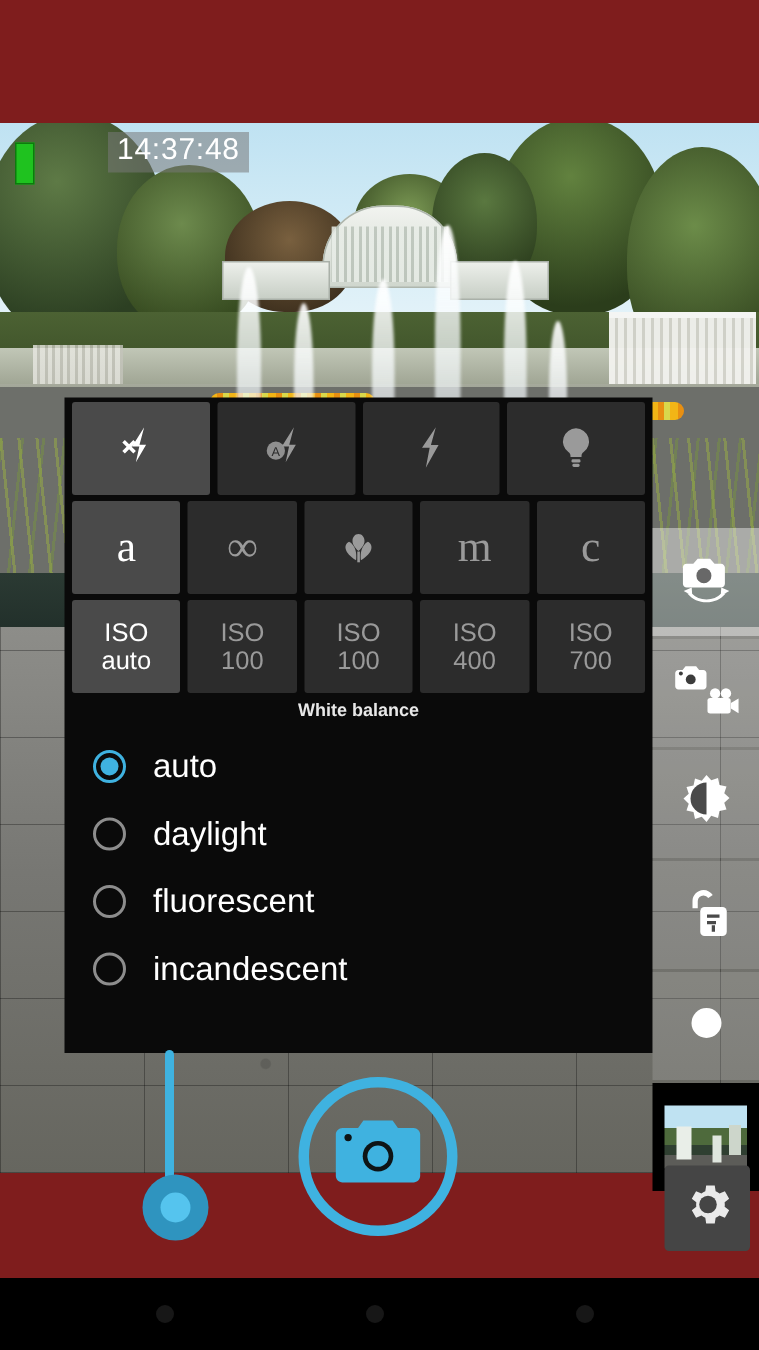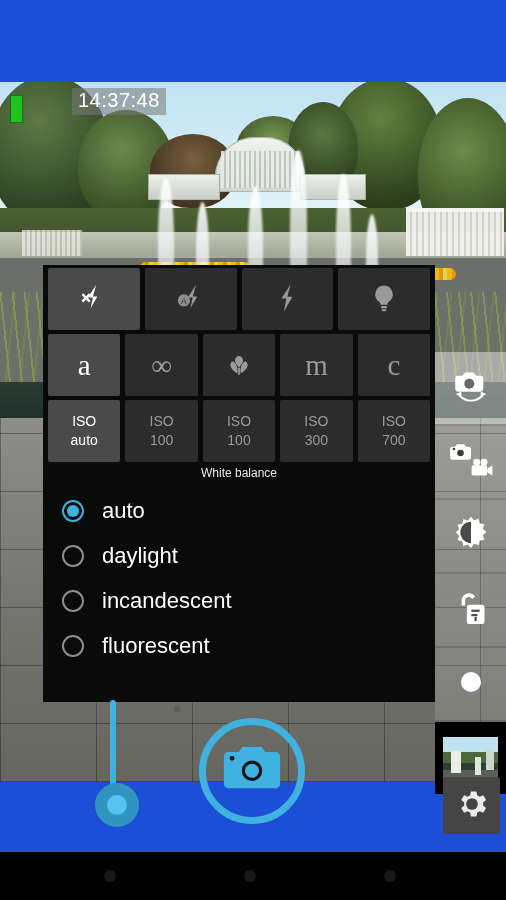--- a/index.html
+++ b/index.html
@@ -12,21 +12,21 @@
     height: 900px;
     overflow: hidden;
     font-family: "Liberation Sans", sans-serif;
     -webkit-font-smoothing: antialiased;
   }
 
   #app {
     position: relative;
     width: 506px;
     height: 900px;
-    background: #1d4ed8;
+    background: #7f1d1d;
     overflow: hidden;
   }
 
   
   .viewfinder {
     position: absolute;
     left: 0;
     top: 82px;
     width: 506px;
     height: 700px;
@@ -254,30 +254,31 @@
     background:#4a4a4a;
     color:#ffffff;
   }
   .opt svg { display:block; }
   .opt .glyph {
     font-size:29px;
     line-height:1;
     font-family:"Liberation Serif", serif;
   }
   .opt .iso {
-    font-size:14px;
+    font-size:17px;
     line-height:19px;
     text-align:center;
     font-family:"Liberation Sans", sans-serif;
   }
   .row-label {
     text-align:center;
     color:#e8e8e8;
     font-size:12px;
     margin:2px 0 8px;
+    font-weight:bold;
   }
 
   
   .radio-list { padding-left:5px; }
   .radio-item {
     display:flex;
     align-items:center;
     height:45px;
   }
   .radio-outer {
@@ -498,21 +499,21 @@
       </div>
       <div class="opt">
         <div class="iso">
           <div>ISO</div>
           <div>100</div>
         </div>
       </div>
       <div class="opt">
         <div class="iso">
           <div>ISO</div>
-          <div>300</div>
+          <div>400</div>
         </div>
       </div>
       <div class="opt">
         <div class="iso">
           <div>ISO</div>
           <div>700</div>
         </div>
       </div>
     </div>
 
@@ -522,25 +523,25 @@
       <div class="radio-item checked">
         <span class="radio-outer"></span>
         <span class="radio-label">auto</span>
       </div>
       <div class="radio-item">
         <span class="radio-outer"></span>
         <span class="radio-label">daylight</span>
       </div>
       <div class="radio-item">
         <span class="radio-outer"></span>
-        <span class="radio-label">incandescent</span>
+        <span class="radio-label">fluorescent</span>
       </div>
       <div class="radio-item">
         <span class="radio-outer"></span>
-        <span class="radio-label">fluorescent</span>
+        <span class="radio-label">incandescent</span>
       </div>
     </div>
   </div>
 
   <div class="sidebar">
     <div class="side-btn light">
       <span>
         <svg width="42" height="38" viewBox="0 0 24 22">
           <path d="M8.6 3.2 6.9 5.1H4.4a1.5 1.5 0 0 0-1.5 1.5v6.2c0 .8.7 1.5 1.5 1.5h13.2c.8 0 1.5-.7 1.5-1.5V6.6c0-.8-.7-1.5-1.5-1.5h-2.5l-1.7-1.9H8.6Z" fill="#fff"></path>
           <circle cx="11" cy="9.7" r="2.9" fill="#686868"></circle>

